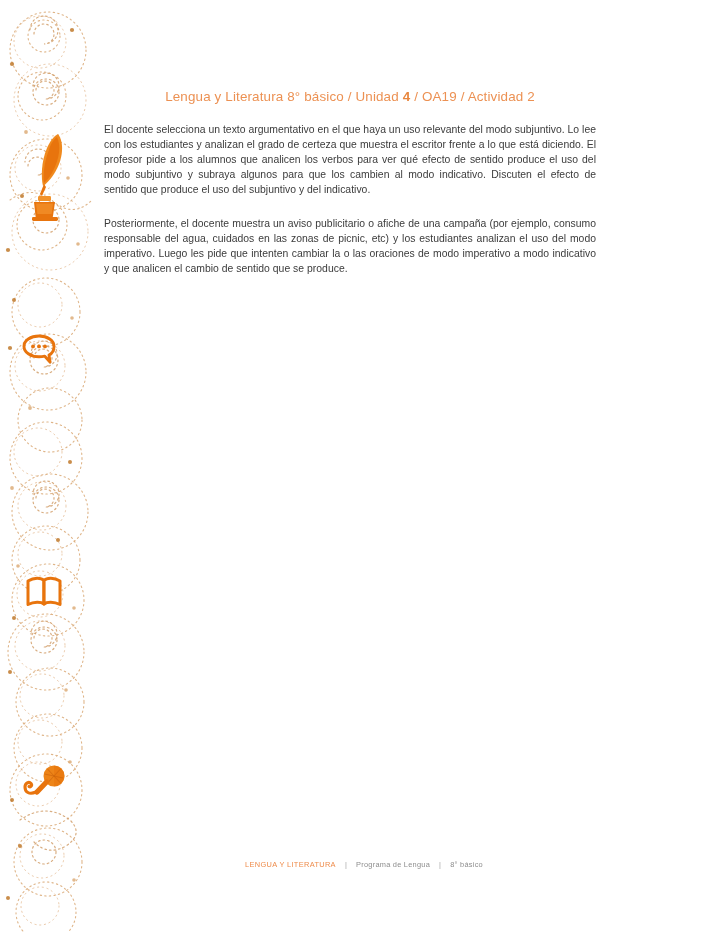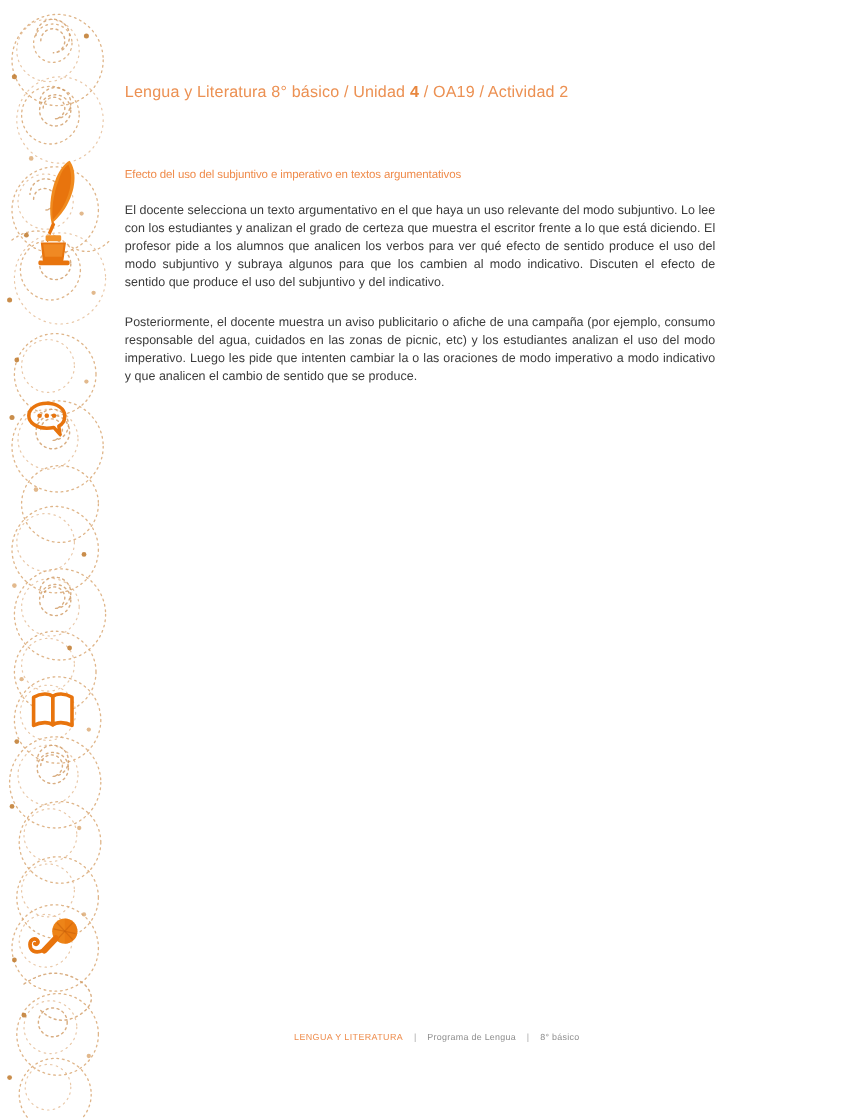--- a/index.html
+++ b/index.html
@@ -34,27 +34,28 @@
   
   #content {
     position: absolute;
     left: 104px;
     top: 0;
     width: 492px;
   }
 
   #page-title {
     margin: 0;
-    padding-top: 68px;
+    padding-top: 88px;
     font-size: 13.4px;
     line-height: 1.3;
     letter-spacing: 0.15px;
     color: #ec9153;
     font-weight: normal;
     white-space: nowrap;
+    text-align: center;
   }
   #page-title .strong {
     font-weight: bold;
     color: #e8873f;
   }
 
   #activity-subtitle {
     margin: 0;
     padding-top: 55px;
     font-size: 9.6px;
@@ -240,21 +241,20 @@
       <path d="M24.5 17 L15 27" stroke="#e8740d" stroke-width="5.2" stroke-linecap="round"></path>
       <path d="M14 27 C7 30 3 27 3 22 C3 18 7 16 9 18.5 C10.6 20.5 8.6 22.6 7 21.4" fill="none" stroke="#e8740d" stroke-width="3.1" stroke-linecap="round"></path>
     </g>
   </svg>
 </div>
 
 <main id="content">
 
   <h1 id="page-title"><span>Lengua y Literatura</span><span> </span><span>8° básico</span><span> </span><span>/</span><span> </span><span>Unidad</span><span> </span><span class="strong">4</span><span> </span><span>/</span><span> </span><span>OA19</span><span> </span><span>/</span><span> </span><span>Actividad</span><span> </span><span>2</span></h1>
 
-  <h2 id="activity-subtitle">Efecto del uso del subjuntivo e imperativo en textos argumentativos</h2>
 
   <p class="body-paragraph first">El docente selecciona un texto argumentativo en el que haya un uso relevante del modo subjuntivo. Lo lee con los estudiantes y analizan el grado de certeza que muestra el escritor frente a lo que está diciendo. El profesor pide a los alumnos que analicen los verbos para ver qué efecto de sentido produce el uso del modo subjuntivo y subraya algunos para que los cambien al modo indicativo. Discuten el efecto de sentido que produce el uso del subjuntivo y del indicativo.</p>
 
   <p class="body-paragraph second">Posteriormente, el docente muestra un aviso publicitario o afiche de una campaña (por ejemplo, consumo responsable del agua, cuidados en las zonas de picnic, etc) y los estudiantes analizan el uso del modo imperativo. Luego  les pide que intenten cambiar la o las oraciones de modo imperativo a modo indicativo y que analicen el cambio de sentido que se produce.</p>
 
 </main>
 
 <footer id="page-footer">
   <span id="footer-subject">LENGUA Y LITERATURA</span>
   <span class="footer-sep">|</span>

